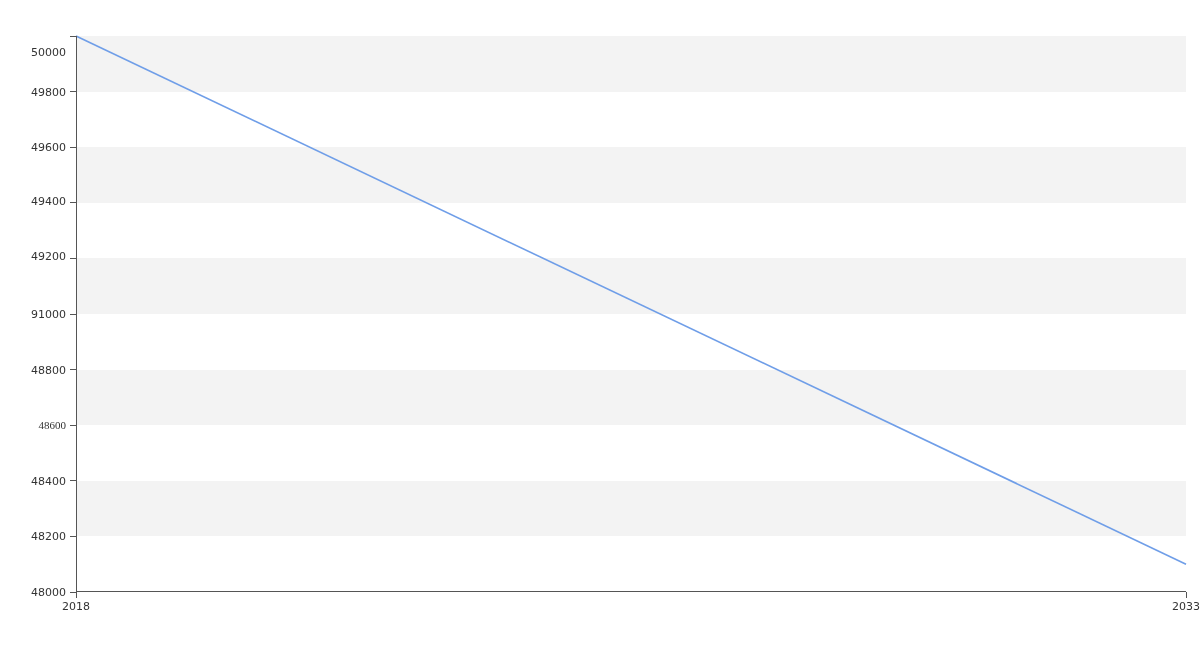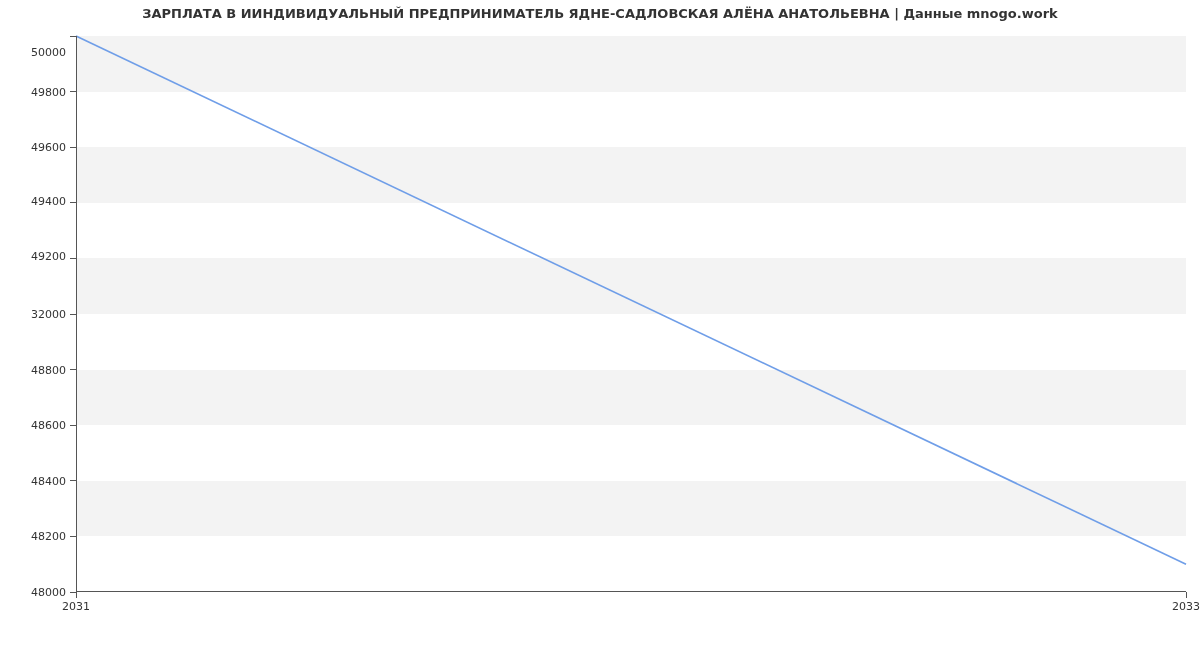--- a/index.html
+++ b/index.html
@@ -92,55 +92,54 @@
     fill: none;
     stroke: #6f9ee8;
     stroke-width: 1.6;
   }
 </style>
 </head>
 <body>
 
 <div class="chart-wrap">
 
-  <div class="chart-title">ЗАРПЛАТА В ИИНДИВИДУАЛЬНЫЙ ПРЕДПРИНИМАТЕЛЬ  ЯДНЕ-САДЛОВСКАЯ АЛЁНА АНАТОЛЬЕВНА | Данные mnogo.work</div>
 
   <div class="plot-area">
 
     <div class="band" style="top: 444.8px; height: 55.6px;"></div>
       <div class="band" style="top: 333.6px; height: 55.6px;"></div>
       <div class="band" style="top: 222.4px; height: 55.6px;"></div>
       <div class="band" style="top: 111.2px; height: 55.6px;"></div>
       <div class="band" style="top: 0px; height: 55.6px;"></div>
       <svg class="line-layer" preserveAspectRatio="none" viewBox="0 0 1110 556">
         <path d="M0 0 L1110 528.2" class="series-line" style="stroke: rgb(111, 158, 232);"></path>
       </svg>
     <div class="spine-left"></div>
     <div class="spine-bottom"></div>
   <div class="tick-y" style="top: 555.5px;"></div>
       <div class="tick-y-label" style="top: 556px;">48000</div>
       <div class="tick-y" style="top: 499.9px;"></div>
       <div class="tick-y-label" style="top: 500.4px;">48200</div>
       <div class="tick-y" style="top: 444.3px;"></div>
       <div class="tick-y-label" style="top: 444.8px;">48400</div>
       <div class="tick-y" style="top: 388.7px;"></div>
-      <div class="tick-y-label" style="top: 389.2px;">48600</div>
+      <div class="tick-y-label" style="top: 389.2px; font-family: Liberation Serif, serif;">48600</div>
       <div class="tick-y" style="top: 333.1px;"></div>
       <div class="tick-y-label" style="top: 333.6px; text-align: right;">48800</div>
       <div class="tick-y" style="top: 277.5px;"></div>
-      <div class="tick-y-label" style="top: 278px;">32000</div>
+      <div class="tick-y-label" style="top: 278px;">91000</div>
       <div class="tick-y" style="top: 221.9px;"></div>
       <div class="tick-y-label" style="top: 220px;">49200</div>
       <div class="tick-y" style="top: 166.3px;"></div>
       <div class="tick-y-label" style="top: 165px; margin-left: 39px;">49400</div>
       <div class="tick-y" style="top: 110.7px;"></div>
       <div class="tick-y-label" style="top: 111.2px;">49600</div>
       <div class="tick-y" style="top: 55.1px;"></div>
       <div class="tick-y-label" style="top: 55.6px; margin-left: 32px;">49800</div>
       <div class="tick-y" style="top: -0.5px;"></div>
       <div class="tick-y-label" style="top: 16px;">50000</div>
       <div class="tick-x" style="left: -0.5px;"></div>
-      <div class="tick-x-label" style="left: 0px;">2031</div>
+      <div class="tick-x-label" style="left: 0px;">2018</div>
       <div class="tick-x" style="left: 1109.5px;"></div>
       <div class="tick-x-label" style="left: 1110px;">2033</div>
     </div>
 
 </div>
 
 </body></html>

